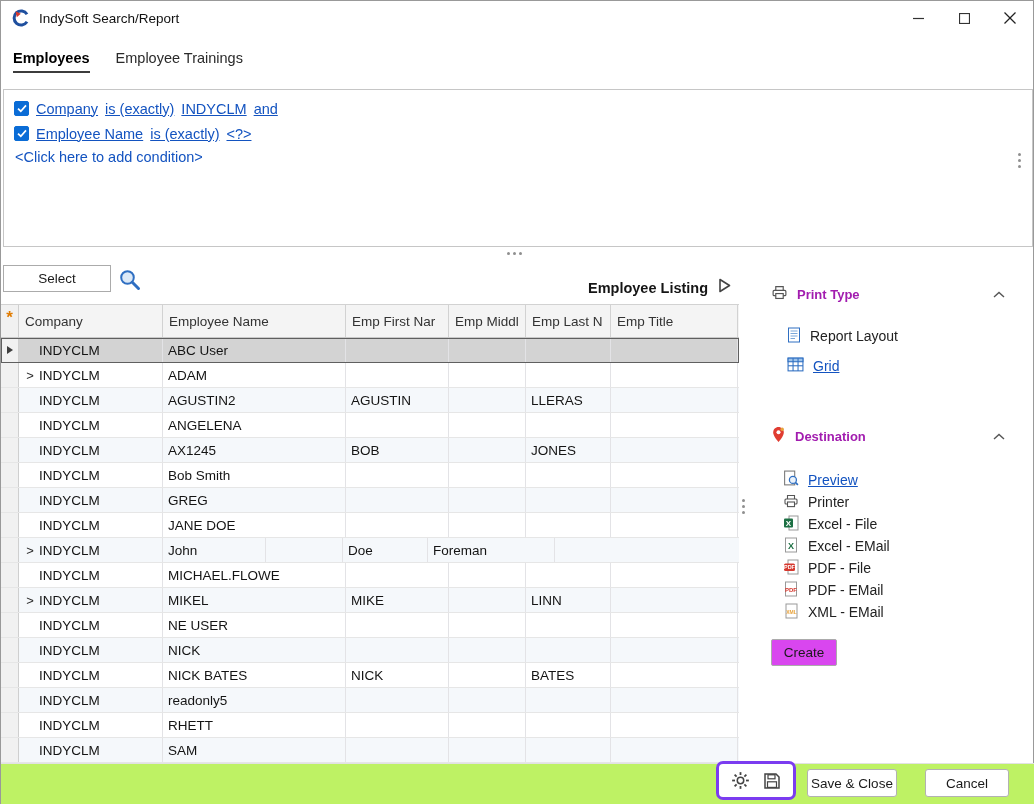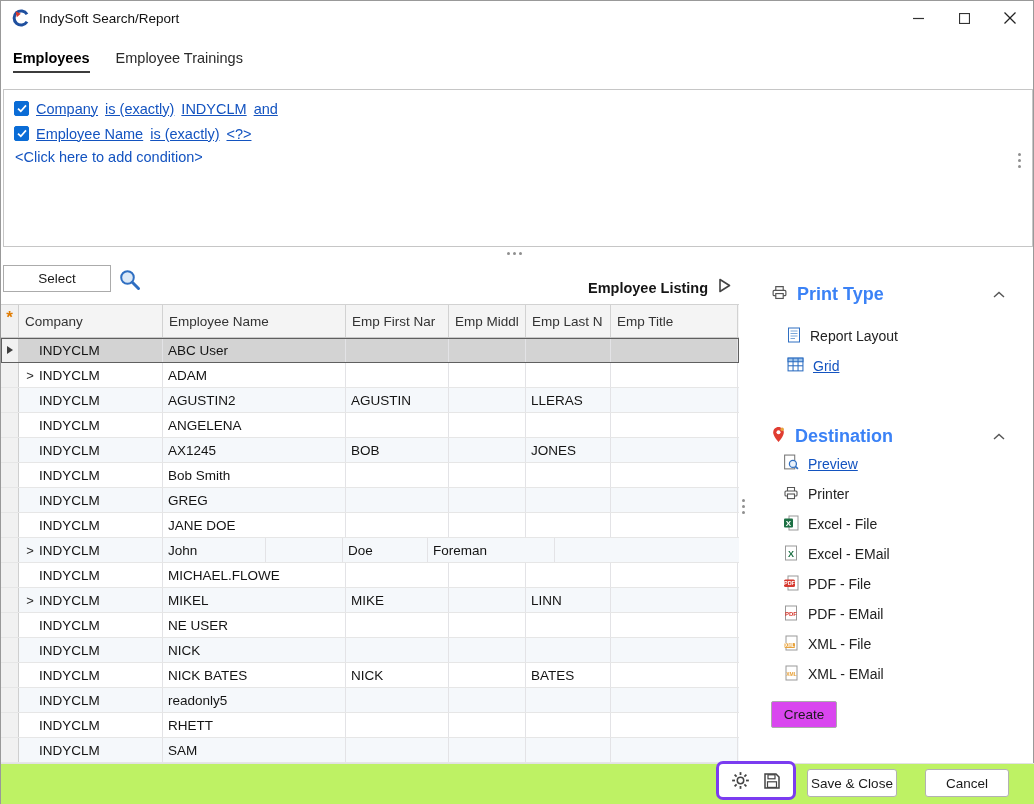--- a/index.html
+++ b/index.html
@@ -66,27 +66,27 @@
   .c-last, .h-last { width:85px; flex:0 0 85px; }
   .c-title, .h-title { width:127px; flex:0 0 127px; }
   .expand { width:18px; flex:0 0 18px; text-align:center; color:#2c2c2c; font-size:13px; }
   .tri { width:0; height:0; border-left:6px solid #3f3f3f; border-top:4px solid transparent;
          border-bottom:4px solid transparent; display:block; }
   .new-row-star { color:#e07b00; font-size:17px; font-weight:bold; line-height:10px; margin-top:-6px; }
 
   
   .right-panel { position:absolute; left:770px; top:282px; width:252px; }
   .section-header { display:flex; align-items:center; gap:9px; height:22px; }
-  .section-title { font-size:18px; font-weight:bold; color:#3b82f6; }
+  .section-title { font-size:13px; font-weight:bold; color:#a21caf; }
   .chev { margin-left:auto; margin-right:18px; }
   .pt-items { margin-top:20px; margin-left:16px; display:flex; flex-direction:column; gap:8px; }
   .panel-item { display:flex; align-items:center; gap:9px; height:22px; font-size:14px; color:#222; }
   .panel-link { color:#1353c0; text-decoration:underline; }
   .dest-header { margin-top:48px; }
-  .dest-items { margin-top:6px; margin-left:12px; display:flex; flex-direction:column; gap:8px; }
+  .dest-items { margin-top:22px; margin-left:12px; display:flex; flex-direction:column; }
   .create-btn { margin-top:16px; width:66px; height:27px; background:#d946ef; border:1px solid #ababab;
                 border-radius:2px; font-size:13.5px; font-family:"Liberation Sans",sans-serif; color:#1a1a1a; }
 
   
   .footer { position:absolute; left:0; top:762px; width:1034px; height:56px; background:#bef264;
             border-top:1px solid #e2e2e2; }
   .icon-box { position:absolute; left:715px; top:-3px; width:80px; height:39px;
               border:3px solid #7b3cf0; border-radius:7px; background:#fff;
               display:flex; align-items:center; justify-content:center; gap:13px; }
   .icon-btn { display:flex; align-items:center; justify-content:center; }
@@ -527,30 +527,20 @@
               <rect x="2" y="1" width="11" height="14" fill="#fff" stroke="#999"></rect>
               <text x="7.5" y="11" font-size="6" fill="#d6392f" text-anchor="middle" font-weight="bold">PDF</text>
             </svg>
         </span>
         <span>PDF - EMail</span>
       </div>
       <div class="panel-item">
         <span>
           <svg width="16" height="16" viewBox="0 0 15 16">
               <rect x="2.5" y="1" width="11" height="14" fill="#fff" stroke="#999"></rect>
-              <rect x="1" y="8" width="10.5" height="5" rx="1" fill="#e8a33d"></rect>
-              <text x="6.2" y="11.9" font-size="4.6" fill="#fff" text-anchor="middle" font-weight="bold">XML</text>
-            </svg>
-        </span>
-        <span>XML - File</span>
-      </div>
-      <div class="panel-item">
-        <span>
-          <svg width="16" height="16" viewBox="0 0 15 16">
-              <rect x="2.5" y="1" width="11" height="14" fill="#fff" stroke="#999"></rect>
               <text x="8" y="11" font-size="5" fill="#e8a33d" text-anchor="middle" font-weight="bold">XML</text>
             </svg>
         </span>
         <span>XML - EMail</span>
       </div>
     </div>
 
     <button class="create-btn">Create</button>
   </div>
 

